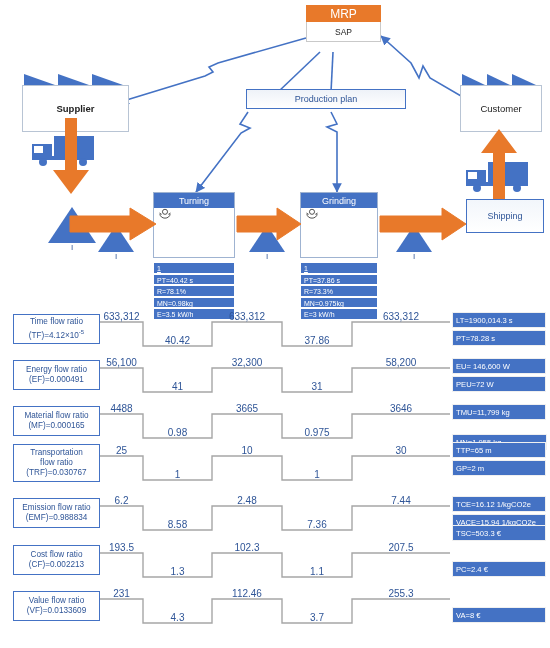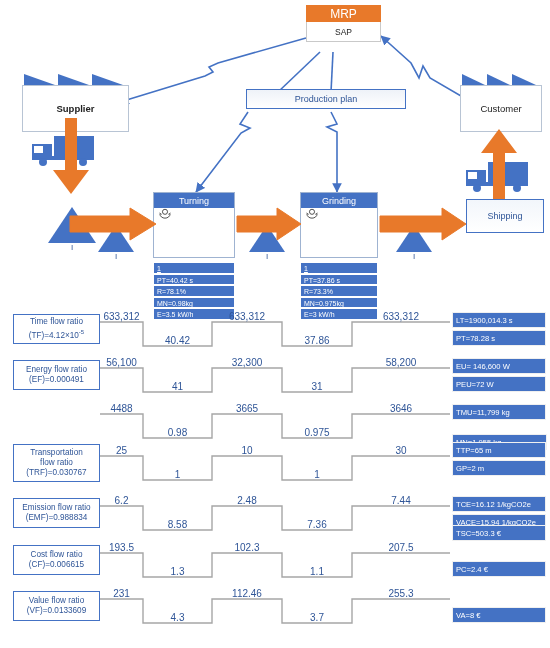--- a/index.html
+++ b/index.html
@@ -227,20 +227,24 @@
       <svg width="550" height="336" style="position: absolute; left: 0px; top: 0px; pointer-events: none;">
         <path class="stepline" d="M100,56 L143,56 L143,80 L212,80 L212,56 L282,56 L282,80 L352,80 L352,56 L450,56"></path>
       </svg>
       <div class="steplbl" style="left: 95.5px; top: 45px; width: 52px; text-align: center;">56,100</div>
       <div class="steplbl" style="left: 221px; top: 45px; width: 52px; text-align: center;">32,300</div>
       <div class="steplbl" style="left: 375px; top: 45px; width: 52px; text-align: center;">58,200</div>
       <div class="steplbl" style="left: 151.5px; top: 69px; width: 52px; text-align: center;">41</div>
       <div class="steplbl" style="left: 291px; top: 69px; width: 52px; text-align: center;">31</div>
       <div class="abs res-box" style="left: 452px; top: 46px; width: 94px;">EU= 146,600 W</div>
       <div class="abs res-box" style="left: 452px; top: 64px; width: 94px;">PEU=72 W</div>
+      <div class="abs ratio-box" style="left: 13px; top: 94px; width: 87px; height: 30px;">
+        <span>Material flow ratio</span>
+        <span>(MF)=0.000165</span>
+      </div>
       <svg width="550" height="336" style="position: absolute; left: 0px; top: 0px; pointer-events: none;">
         <path class="stepline" d="M100,102 L143,102 L143,126 L212,126 L212,102 L282,102 L282,126 L352,126 L352,102 L450,102"></path>
       </svg>
       <div class="steplbl" style="left: 95.5px; top: 91px; width: 52px; text-align: center;">4488</div>
       <div class="steplbl" style="left: 221px; top: 91px; width: 52px; text-align: center;">3665</div>
       <div class="steplbl" style="left: 375px; top: 91px; width: 52px; text-align: center;">3646</div>
       <div class="steplbl" style="left: 151.5px; top: 115px; width: 52px; text-align: center;">0.98</div>
       <div class="steplbl" style="left: 291px; top: 115px; width: 52px; text-align: center;">0.975</div>
       <div class="abs res-box" style="left: 452px; top: 92px; width: 94px;">TMU=11,799 kg</div>
       <div class="abs res-box" style="left: 452px; top: 122px; width: 95px;">MN=1.955 kg</div>
@@ -268,21 +272,21 @@
       </svg>
       <div class="steplbl" style="left: 95.5px; top: 183px; width: 52px; text-align: center;">6.2</div>
       <div class="steplbl" style="left: 221px; top: 183px; width: 52px; text-align: center;">2.48</div>
       <div class="steplbl" style="left: 375px; top: 183px; width: 52px; text-align: center;">7.44</div>
       <div class="steplbl" style="left: 151.5px; top: 207px; width: 52px; text-align: center;">8.58</div>
       <div class="steplbl" style="left: 291px; top: 207px; width: 52px; text-align: center;">7.36</div>
       <div class="abs res-box" style="left: 452px; top: 184px; width: 94px;">TCE=16.12 1/kgCO2e</div>
       <div class="abs res-box" style="left: 452px; top: 202px; width: 94px;">VACE=15.94 1/kgCO2e</div>
       <div class="abs ratio-box" style="left: 13px; top: 233px; width: 87px; height: 30px; align-items: center;">
         <span>Cost flow ratio</span>
-        <span>(CF)=0.006615</span>
+        <span>(CF)=0.002213</span>
       </div>
       <svg width="550" height="336" style="position: absolute; left: 0px; top: 0px; pointer-events: none;">
         <path class="stepline" d="M100,241 L143,241 L143,265 L212,265 L212,241 L282,241 L282,265 L352,265 L352,241 L450,241"></path>
       </svg>
       <div class="steplbl" style="left: 95.5px; top: 230px; width: 52px; text-align: center;">193.5</div>
       <div class="steplbl" style="left: 221px; top: 230px; width: 52px; text-align: center;">102.3</div>
       <div class="steplbl" style="left: 375px; top: 230px; width: 52px; text-align: center;">207.5</div>
       <div class="steplbl" style="left: 151.5px; top: 254px; width: 52px; text-align: center;">1.3</div>
       <div class="steplbl" style="left: 291px; top: 254px; width: 52px; text-align: center;">1.1</div>
       <div class="abs res-box" style="left: 452px; top: 213px; width: 94px;">TSC=503.3 €</div>

